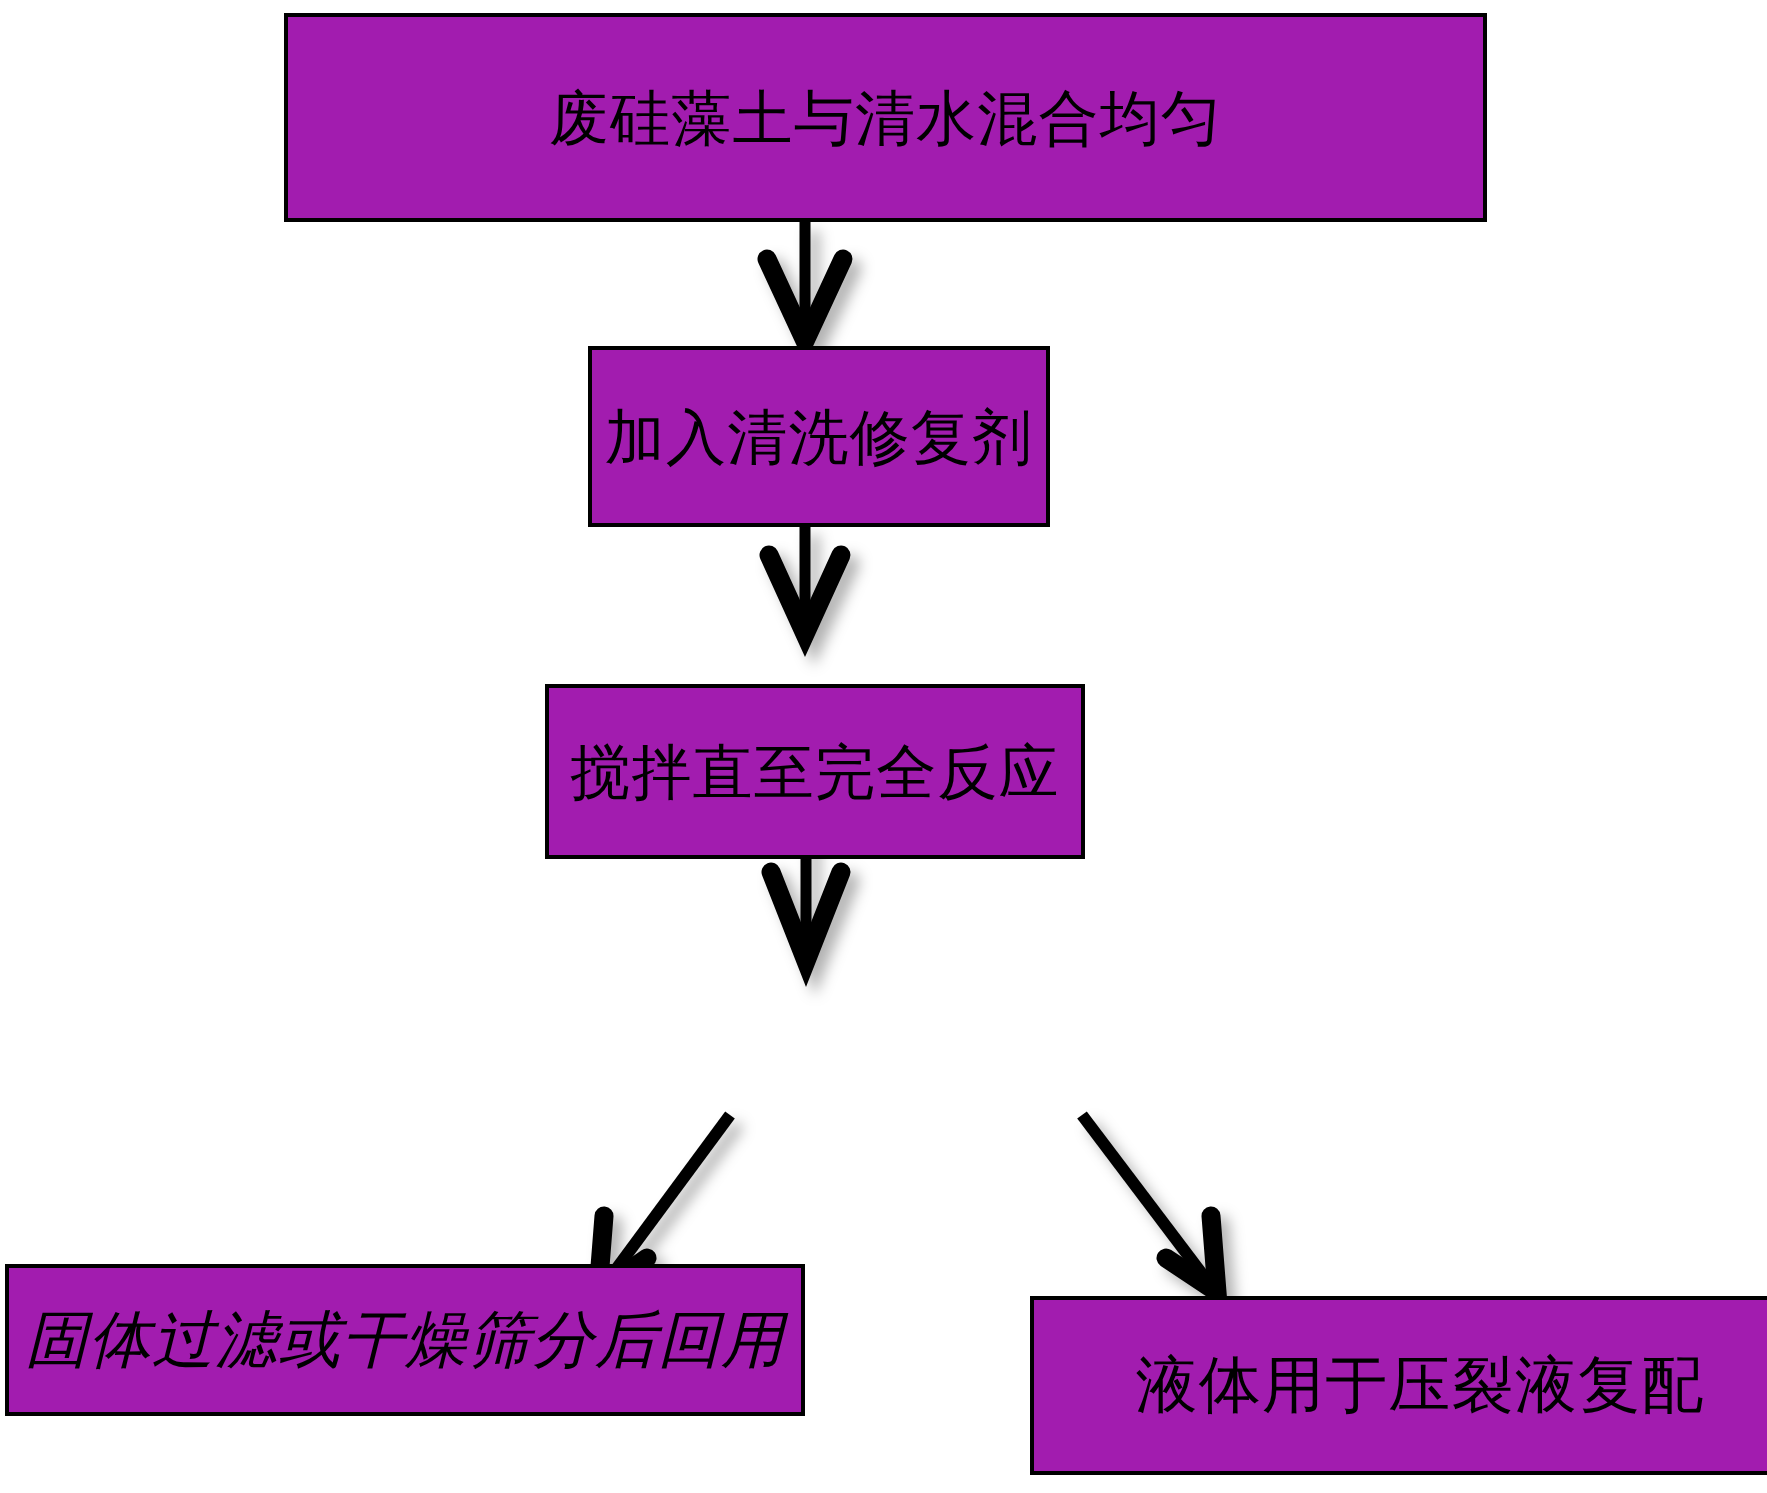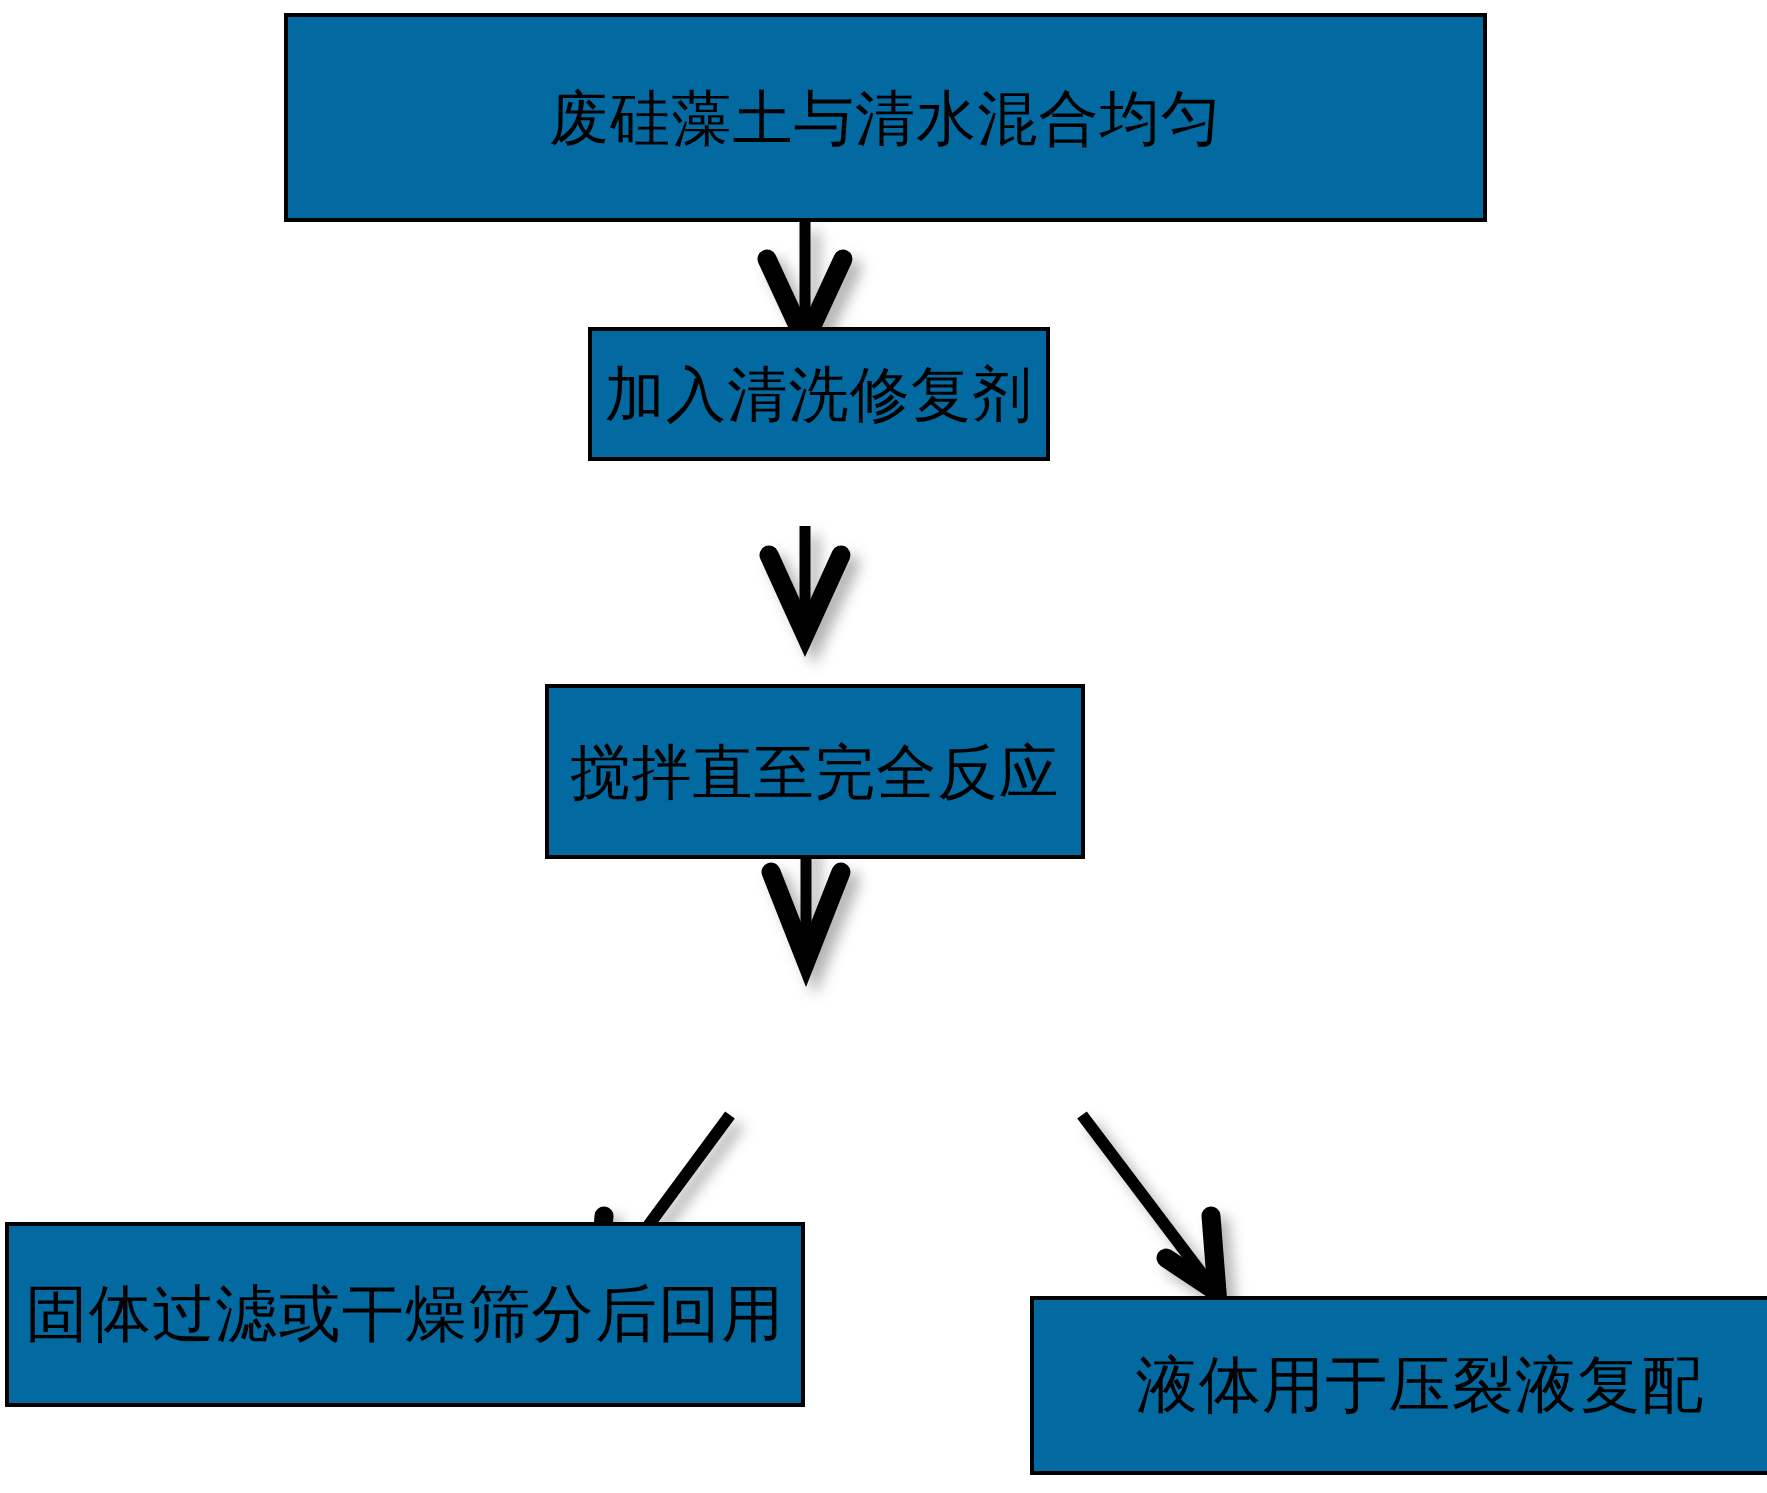--- a/index.html
+++ b/index.html
@@ -14,49 +14,49 @@
   #stage {
     position: relative;
     width: 1767px;
     height: 1493px;
     background: #ffffff;
     overflow: hidden;
   }
   .node {
     position: absolute;
     box-sizing: border-box;
-    background: #0369a1;
+    background: #a21caf;
     border: 4px solid #000000;
     display: flex;
     align-items: center;
     justify-content: center;
     z-index: 3;
   }
   .node-label {
     font-family: "DejaVu Serif", "Liberation Serif", serif;
     color: #000000;
     font-weight: 400;
     line-height: 1.1;
     white-space: nowrap;
     letter-spacing: 0.02em;
   }
   
   #node-mix      { left: 284px;  top: 13px;   width: 1203px; height: 209px; }
   #node-mix .node-label      { font-size: 60px; }
 
-  #node-add      { left: 588px;  top: 327px;  width: 462px;  height: 134px; align-items: center; }
+  #node-add      { left: 588px;  top: 346px;  width: 462px;  height: 181px; align-items: center; }
   #node-add .node-label      { font-size: 60px; }
 
   #node-stir     { left: 545px;  top: 637px;  width: 540px;  height: 175px; margin-top: 47px; }
   #node-stir .node-label     { font-size: 60px; }
 
   #node-separate { left: 727px;  top: 965px;  width: 358px;  height: 150px; }
   #node-separate .node-label { font-size: 58px; }
 
-  #node-solid    { left: 5px;    top: 1222px; width: 800px;  height: 185px; }
+  #node-solid    { left: 5px;    top: 1264px; width: 800px;  height: 152px; font-style: italic; }
   #node-solid .node-label    { font-size: 62px; }
 
   #node-liquid   { left: 1030px; top: 1296px; width: 780px;  height: 179px; }
   #node-liquid .node-label   { font-size: 62px; }
 
   
   #connectors {
     position: absolute;
     left: 0;
     top: 0;

